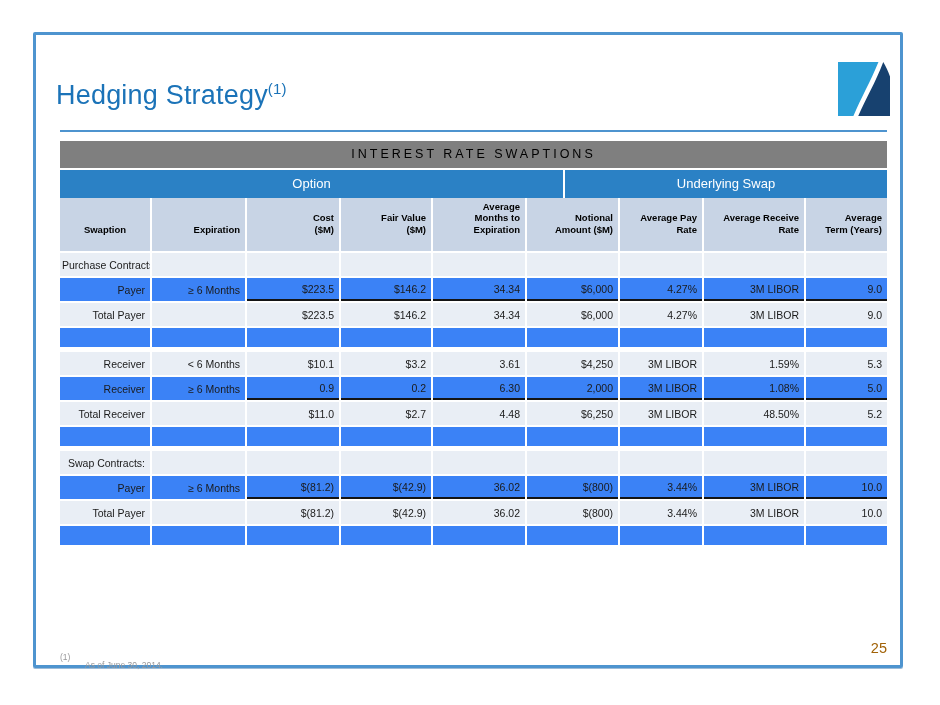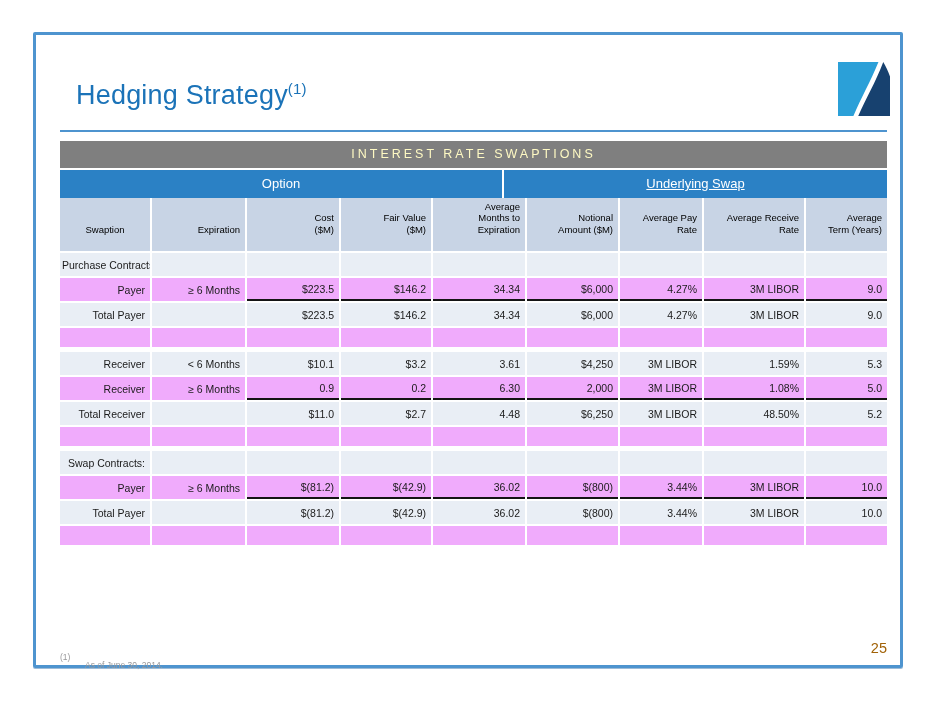--- a/index.html
+++ b/index.html
@@ -8,62 +8,62 @@
     font-family:"Liberation Sans","DejaVu Sans",sans-serif;
     -webkit-font-smoothing:antialiased;
   }
   .slide { position:relative; width:940px; height:705px; }
   .frame {
     position:absolute; left:33px; top:32px; width:870px; height:636px;
     border:3px solid #4E94CF; border-radius:2px; box-sizing:border-box;
     box-shadow:0 1px 0 #9dbcd8;
   }
   .title {
-    position:absolute; left:76px; top:80px; margin:0;
+    position:absolute; left:56px; top:80px; margin:0;
     font-size:27px; font-weight:normal; color:#1B73B8; letter-spacing:0.2px;
   }
   .title sup { font-size:15px; vertical-align:super; line-height:0; }
   .logo { position:absolute; left:838px; top:62px; }
   .rule { position:absolute; left:60px; top:130px; width:827px; height:2px; background:#4E94CF; }
 
   .band-gray {
     position:absolute; left:60px; top:141px; width:827px; height:27px;
-    background:#7F7F7F; color:#fef9c3; font-size:12.5px; letter-spacing:3px;
+    background:#7F7F7F; color:#000000; font-size:12.5px; letter-spacing:3px;
     text-align:center; line-height:27px;
   }
   .band-blue {
     position:absolute; left:60px; top:170px; width:827px; height:28px;
     display:flex; gap:2px;
   }
   .gh {
     background:#2B81C5; color:#ffffff; font-size:13px;
     text-align:center; line-height:28px; height:28px;
   }
-  .gh1 { width:442px; }
-  .gh2 { flex:1;text-decoration:underline; }
+  .gh1 { width:503px; }
+  .gh2 { flex:1; }
 
   .tablewrap { position:absolute; left:58px; top:196px; }
   table.swp {
     border-collapse:separate; border-spacing:2px; table-layout:fixed;
     width:831px; background:transparent;
   }
   table.swp th {
     background:#C8D4E5; color:#000;
-    font-size:9.5px; font-weight:normal; line-height:1.2;
+    font-size:9.5px; font-weight:bold; line-height:1.2;
     text-align:right; vertical-align:bottom;
     padding:3px 5px 16px 2px; white-space:pre-line; overflow:hidden;
   }
   table.swp th.first { text-align:center; padding-left:5px; }
   thead tr { height:48px; }
   table.swp td {
     background:#E9EEF5; color:#1a1a1a; font-size:10.5px;
     text-align:right; vertical-align:middle;
     padding:2px 5px 2px 2px; overflow:hidden; white-space:nowrap;
   }
-  tr.dark td { background:#f0abfc; }
+  tr.dark td { background:#3b82f6; }
   tbody tr { height:23px; }
   tr.blank { height:19px; }
   tr.gap { height:1px; }
   tr.gap td { background:transparent; padding:0; }
   td.c1 { text-align:center; padding:2px; }
   td.sec { text-align:left; padding-left:5px; }
   td.ul { border-bottom:2px solid #141414; }
 
   .footnote {
     position:absolute; left:60px; top:652px; font-size:8.5px; color:#98989A;

